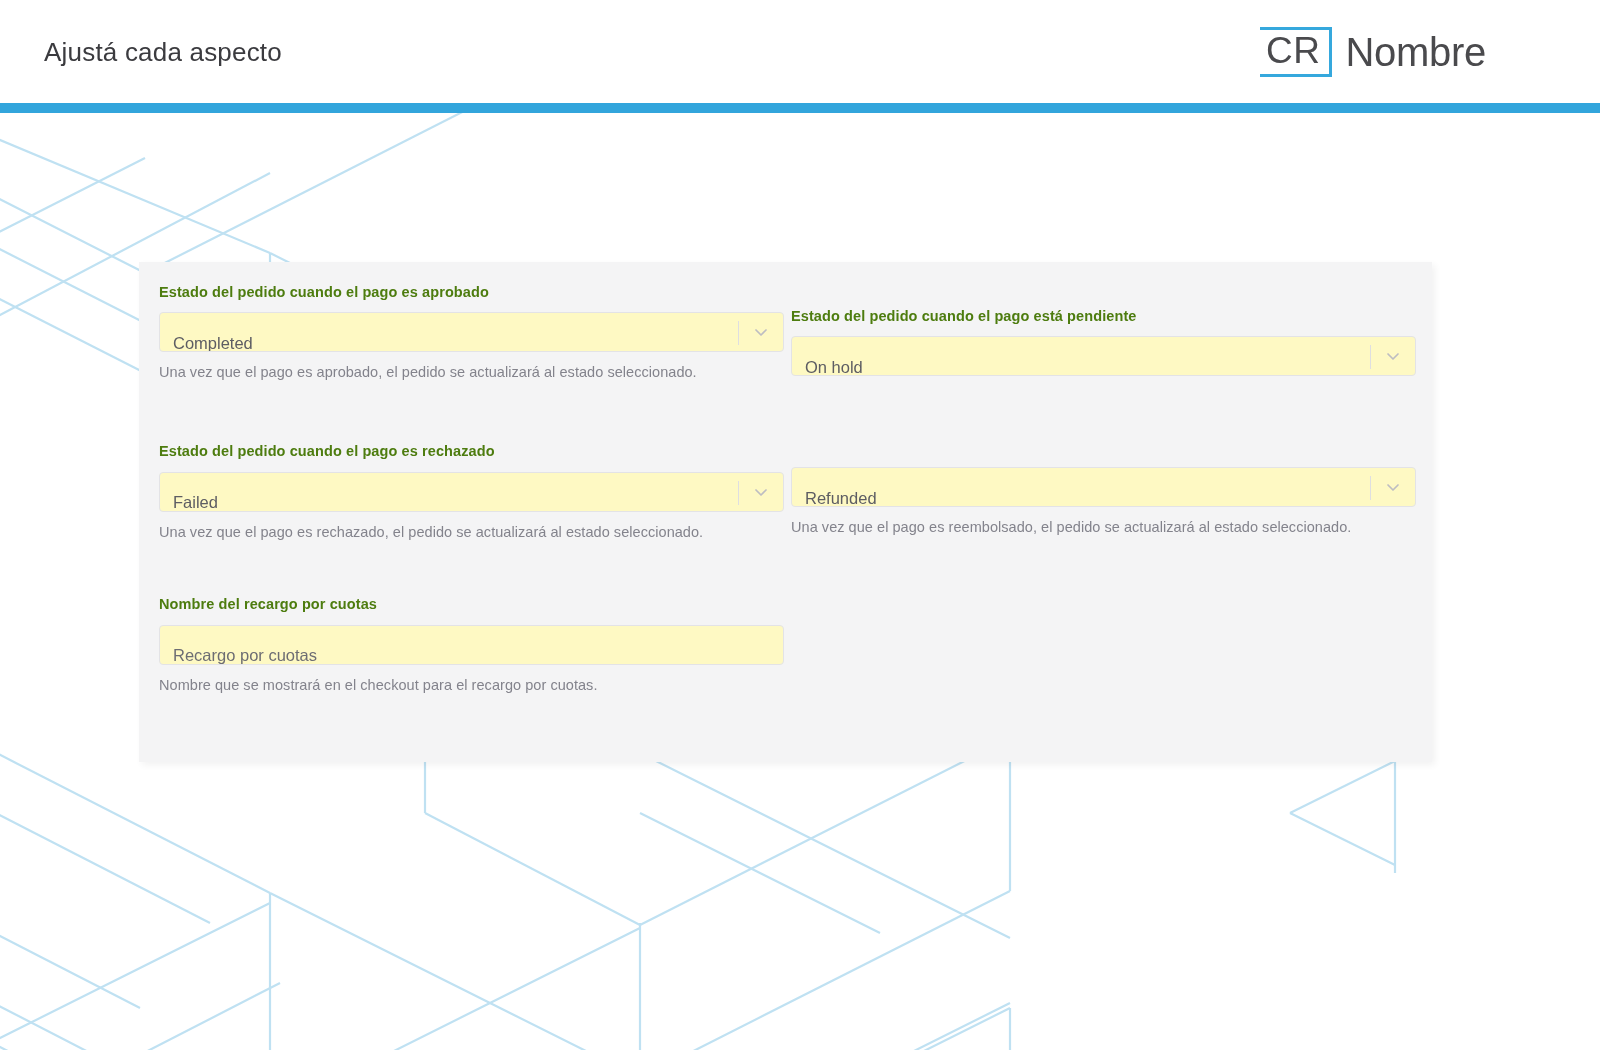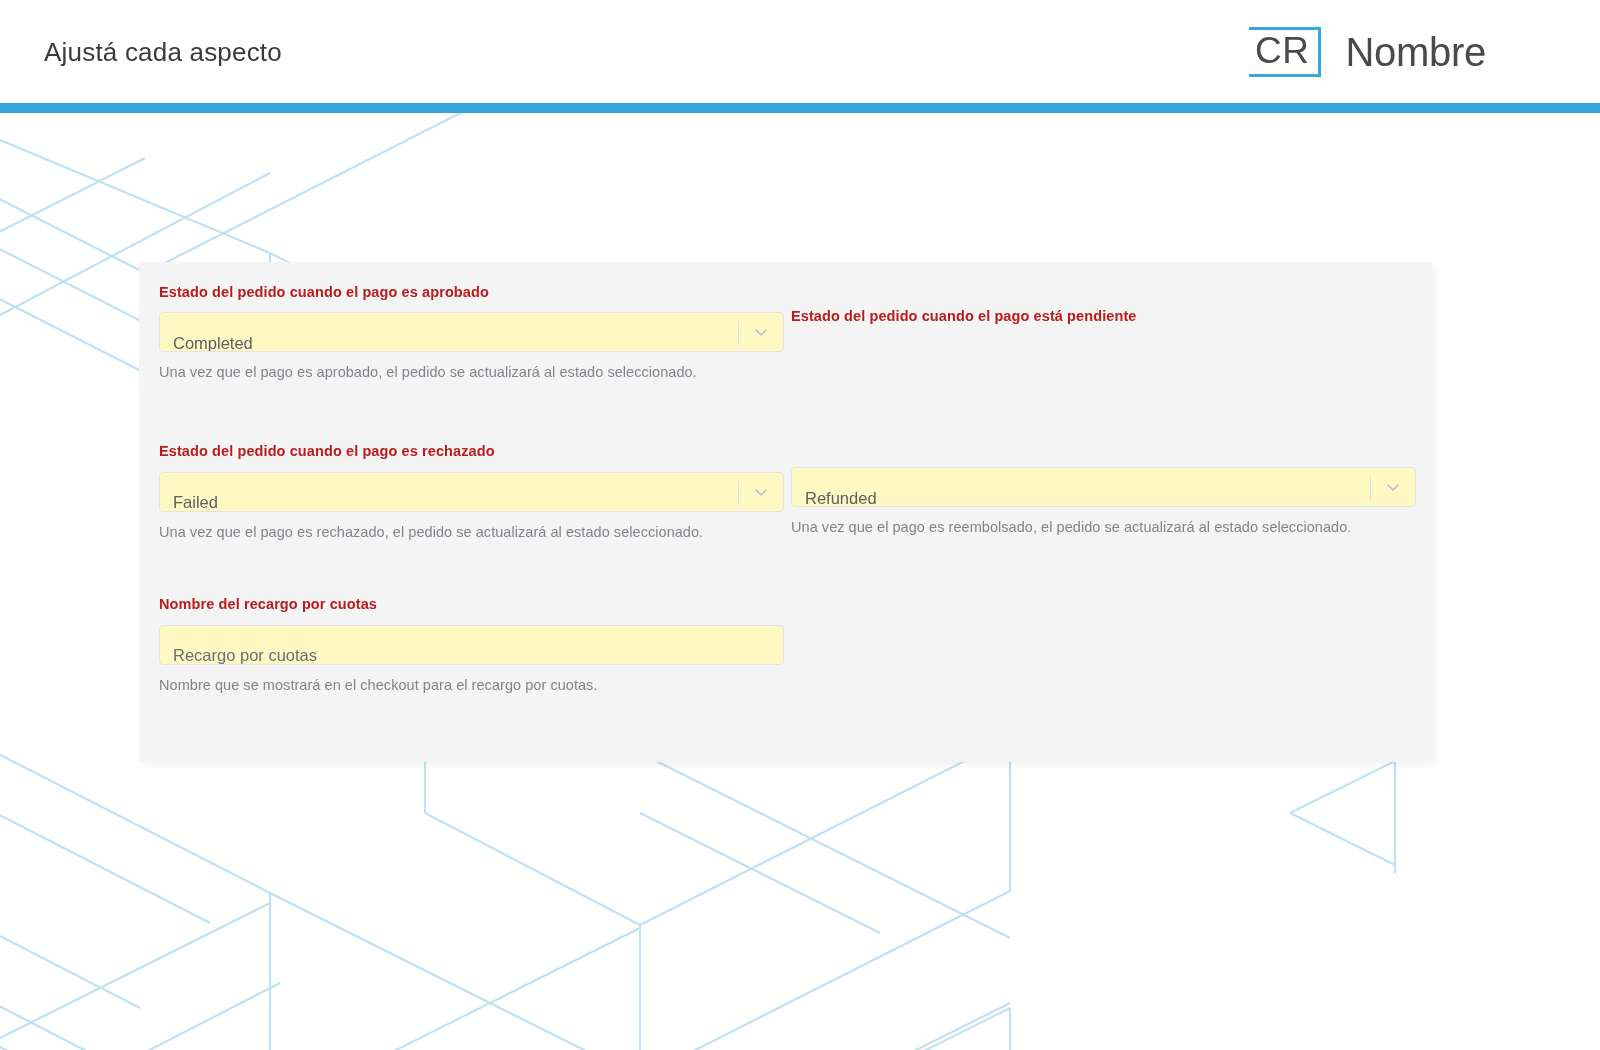--- a/index.html
+++ b/index.html
@@ -34,21 +34,21 @@
     font-size: 26px;
     font-weight: 400;
     color: #3b3b3f;
     letter-spacing: 0.2px;
     line-height: 1;
   }
 
   .brand {
     display: flex;
     align-items: center;
-    gap: 25px;
+    gap: 14px;
     padding-right: 70px;
   }
 
   .brand-mark {
     display: inline-flex;
     align-items: center;
     justify-content: center;
     height: 50px;
     min-width: 70px;
     padding: 0 8px 0 6px;
@@ -123,21 +123,21 @@
     padding: 0 0 0 10px;
   }
 
   .field-col.col-right { padding-left: 652px; margin-left: -645px; width: 1290px; margin-top: 24px; }
 
   .field-block { position: relative; }
 
   .field-label {
     font-size: 14.5px;
     font-weight: 700;
-    color: #b91c1c;
+    color: #4d7c0f;
     letter-spacing: 0.1px;
     margin-bottom: 11px;
     line-height: 1.2;
   }
 
   .field-control {
     position: relative;
     width: 625px;
     height: 40px;
     background: #fef9c3;
@@ -268,20 +268,29 @@
                   <path d="M3 6 L8 11 L13 6" fill="none" stroke="#bdbdc2" stroke-width="1.7" stroke-linecap="round" stroke-linejoin="round"></path>
                 </svg>
             </span>
           </div>
           <div class="field-help">Una vez que el pago es aprobado, el pedido se actualizará al estado seleccionado.</div>
         </div>
       </div>
       <div class="field-col col-right">
         <div class="field-block">
           <div class="field-label">Estado del pedido cuando el pago está pendiente</div>
+          <div class="field-control">
+            <span class="value">On hold</span>
+            <span class="select-divider"></span>
+            <span class="chev">
+              <svg viewBox="0 0 16 16" width="16" height="16">
+                  <path d="M3 6 L8 11 L13 6" fill="none" stroke="#bdbdc2" stroke-width="1.7" stroke-linecap="round" stroke-linejoin="round"></path>
+                </svg>
+            </span>
+          </div>
         </div>
       </div>
     </div>
 
     <div class="row-gap"></div>
 
     <div class="field-row">
       <div class="field-col">
         <div class="field-block">
           <div class="field-label">Estado del pedido cuando el pago es rechazado</div>

